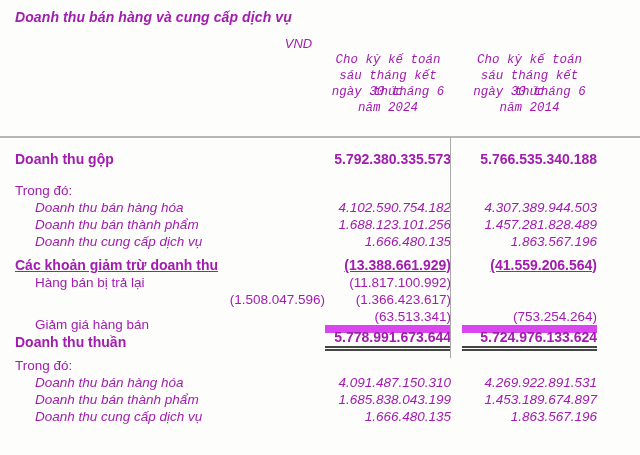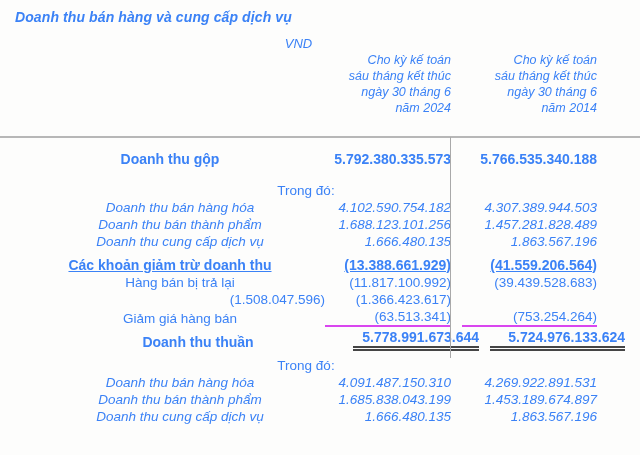--- a/index.html
+++ b/index.html
@@ -2,21 +2,21 @@
 <html><head>
 <meta charset="utf-8">
 <style>
   html,body { margin:0; padding:0; background:#ffffff; }
   .page {
     position: relative;
     width: 640px;
     height: 455px;
     background: #fdfdfc;
     font-family: "Liberation Sans", sans-serif;
-    color: #3b82f6;
+    color: #a21caf;
     overflow: hidden;
   }
   .title {
     margin: 8px 0 0 15px;
     height: 18px;
     line-height: 18px;
     font-size: 14px;
     font-weight: bold;
     font-style: italic;
     letter-spacing: 0.1px;
@@ -30,23 +30,24 @@
     font-style: italic;
     font-size: 13px;
   }
   .header-row {
     display: grid;
     grid-template-columns: 310px 126px 146px;
     margin-left: 15px;
     width: 582px;
   }
   .header-cell {
-    text-align: right;
+    text-align: center;
     font-style: italic;
     font-size: 12.5px;
+    font-family: Liberation Mono, monospace;
   }
   .header-cell span { display: block; height: 16px; line-height: 16px; }
   .hc2 { margin-left: 11px; }
   .top-rule {
     position: absolute;
     left: 0; top: 136px;
     width: 640px; height: 2px;
     background: #b7b7b7;
   }
   .col-divider {
@@ -54,35 +55,35 @@
     left: 450px; top: 137px;
     width: 1px; height: 221px;
     background: #a9a9a9;
   }
   .tbl { margin-left: 15px; width: 582px; font-size: 13.5px; }
   .row {
     display: grid;
     grid-template-columns: 310px 126px 146px;
     align-items: end;
   }
-  .lbl { text-align: center; white-space: nowrap; }
+  .lbl { text-align: left; white-space: nowrap; }
   .c1 { text-align: right; white-space: nowrap; }
   .c2 { text-align: right; white-space: nowrap; margin-left: 11px; }
   .h17 { height: 17px; line-height: 17px; }
   .h18 { height: 18px; line-height: 18px; }
   .r-bold { font-weight: bold; font-size: 14px; }
   .r-note .lbl { grid-column: 1 / -1; }
   .ind .lbl { padding-left: 20px; }
   .r-isub { font-style: italic; }
   .mt-first { margin-top: 34px; }
   .mt-note1 { margin-top: 14px; }
   .mt-sec  { margin-top: 6px; text-decoration: underline; }
-  .mt-net  { margin-top: 3px; margin-left: 28px; }
+  .mt-net  { margin-top: 3px; }
   .mt-note2 { margin-top: 11px; }
-  .u-single { border-bottom: 2px solid #d946ef; }
+  .u-single { border-bottom: 8px solid #d946ef; }
   .u-double { border-bottom: 5px double #454545; }
 </style>
 </head>
 <body>
 
 <div class="page">
 
   <div class="title">Doanh thu bán hàng và cung cấp dịch vụ</div>
 
   <div class="vnd-row">VND</div>
@@ -138,21 +139,20 @@
 
     <div class="row r-bold h18 mt-sec">
       <div class="lbl">Các khoản giảm trừ doanh thu</div>
       <div class="c1">(13.388.661.929)</div>
       <div class="c2">(41.559.206.564)</div>
     </div>
 
     <div class="row ind h17">
       <div class="lbl">Hàng bán bị trả lại</div>
       <div class="c1">(11.817.100.992)</div>
-      <div class="c2">(39.439.528.683)</div>
     </div>
 
     <div class="row ind h17">
       <div class="c1">(1.508.047.596)</div>
       <div class="c2">(1.366.423.617)</div>
     </div>
 
     <div class="row ind h17">
       <div class="lbl">Giảm giá hàng bán</div>
       <div class="c1 u-single">(63.513.341)</div>

